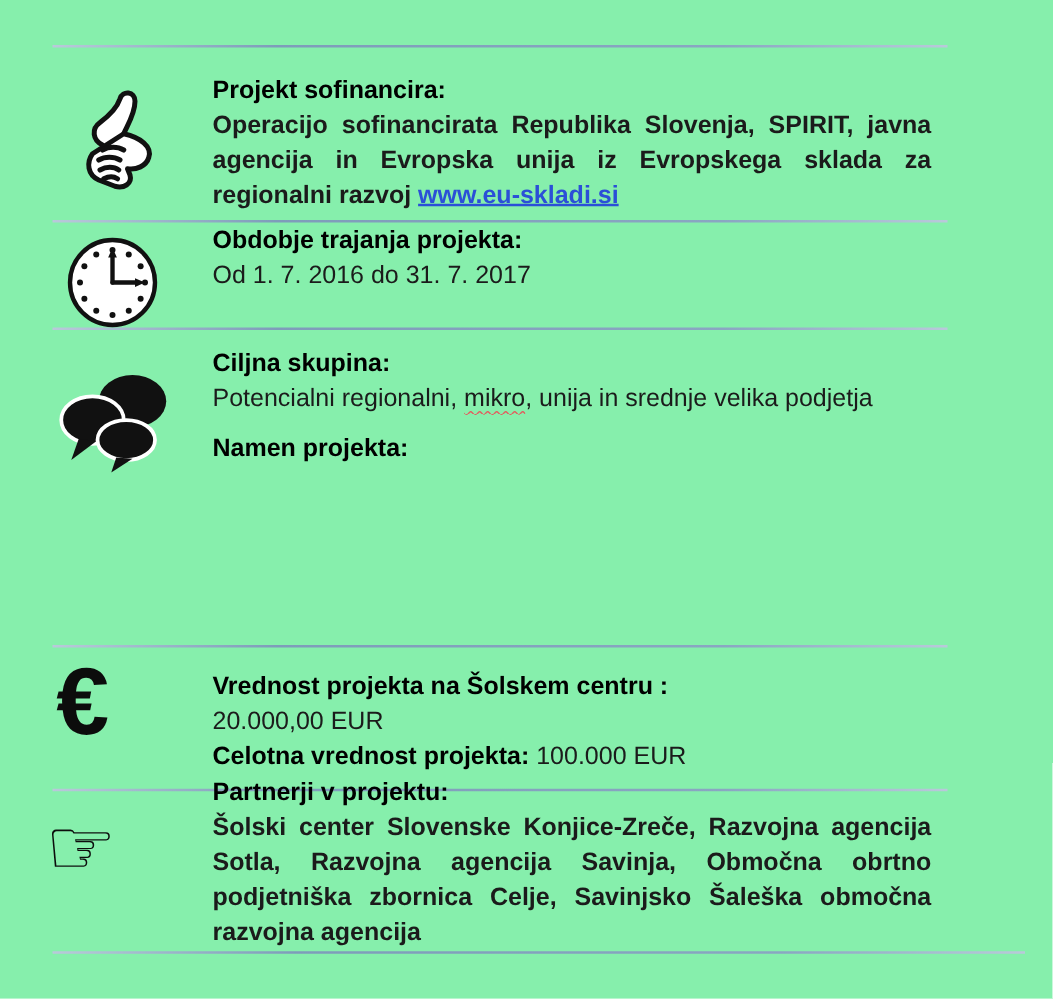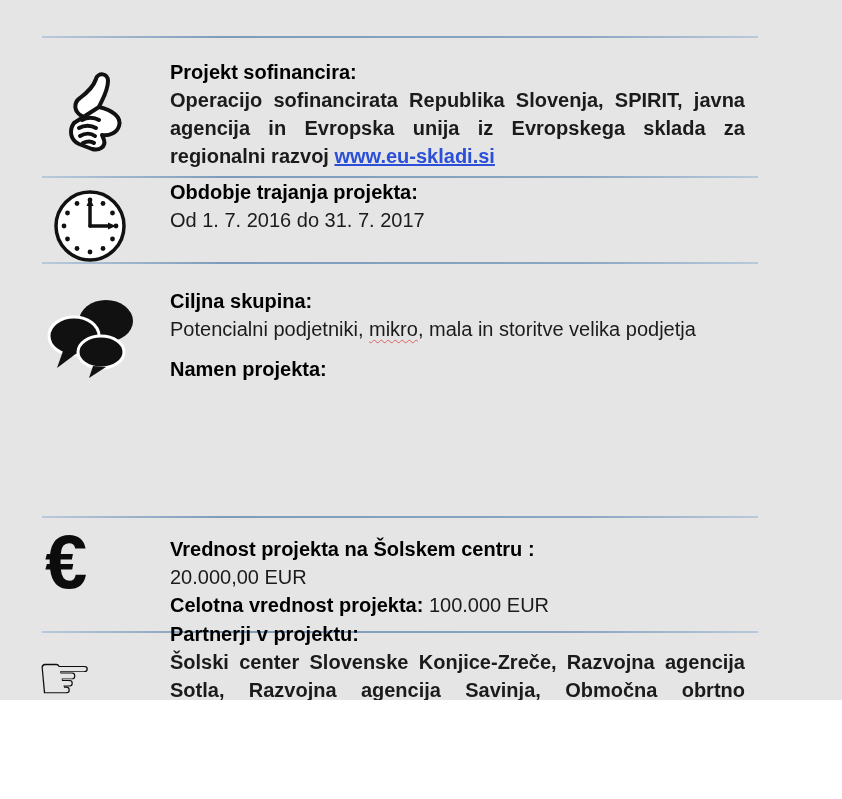--- a/index.html
+++ b/index.html
@@ -1,19 +1,19 @@
 <!DOCTYPE html>
 <html><head>
 <meta charset="utf-8">
 <style>
   html,body { margin:0; padding:0; background:#fff; }
   .page {
     position:relative;
-    width:842px; height:700px;
-    background:#e5e5e5;
+    width:842px; height:799px;
+    background:#86efac;
     font-family:"Liberation Sans","DejaVu Sans",sans-serif;
     color:#1b1b1b;
     font-size:20px; line-height:28px;
     overflow:hidden;
   }
   .rule {
     position:absolute; left:42px; width:716px; height:2px;
     background:linear-gradient(to right,#b9c9da,#7e9cba 25%,#8aa6c2 75%,#b9c9da);
   }
   .rule.bottom { width:778px; }
@@ -104,23 +104,23 @@
   <div class="icon-abs" style="left:46px; top:294px;">
     <svg width="92" height="86" viewBox="0 0 92 86">
       <ellipse cx="60" cy="27" rx="27" ry="21" fill="#111111"></ellipse>
       <path d="M50 44 L41 60 L61 47 Z" fill="#111111"></path>
       <ellipse cx="28" cy="42" rx="25" ry="19" fill="#111111" stroke="#ffffff" stroke-width="3"></ellipse>
       <path d="M17 57 L11 74 L31 59 Z" fill="#111111"></path>
       <ellipse cx="55" cy="58" rx="23" ry="16" fill="#111111" stroke="#ffffff" stroke-width="3"></ellipse>
       <path d="M47 72 L43 84 L60 73 Z" fill="#111111"></path>
     </svg>
   </div>
-  <div class="text-block" style="top:287px">
+  <div class="text-block" style="top:277px">
     <div class="heading">Ciljna skupina:</div>
-    <p class="para"><span>Potencialni podjetniki, </span><span class="wavy">mikro</span><span>, mala in storitve velika podjetja</span></p>
+    <p class="para"><span>Potencialni regionalni, </span><span class="wavy">mikro</span><span>, unija in srednje velika podjetja</span></p>
     <div class="heading" style="margin-top:12px">Namen projekta:</div>
   </div>
 
   <div class="euro">€</div>
   <div class="text-block" style="top:535px">
     <div class="heading">Vrednost projekta na Šolskem centru :</div>
     <p class="para">20.000,00 EUR</p>
     <p class="para"><span class="inline-bold">Celotna vrednost projekta:</span><span> 100.000 EUR</span></p>
   </div>
 

